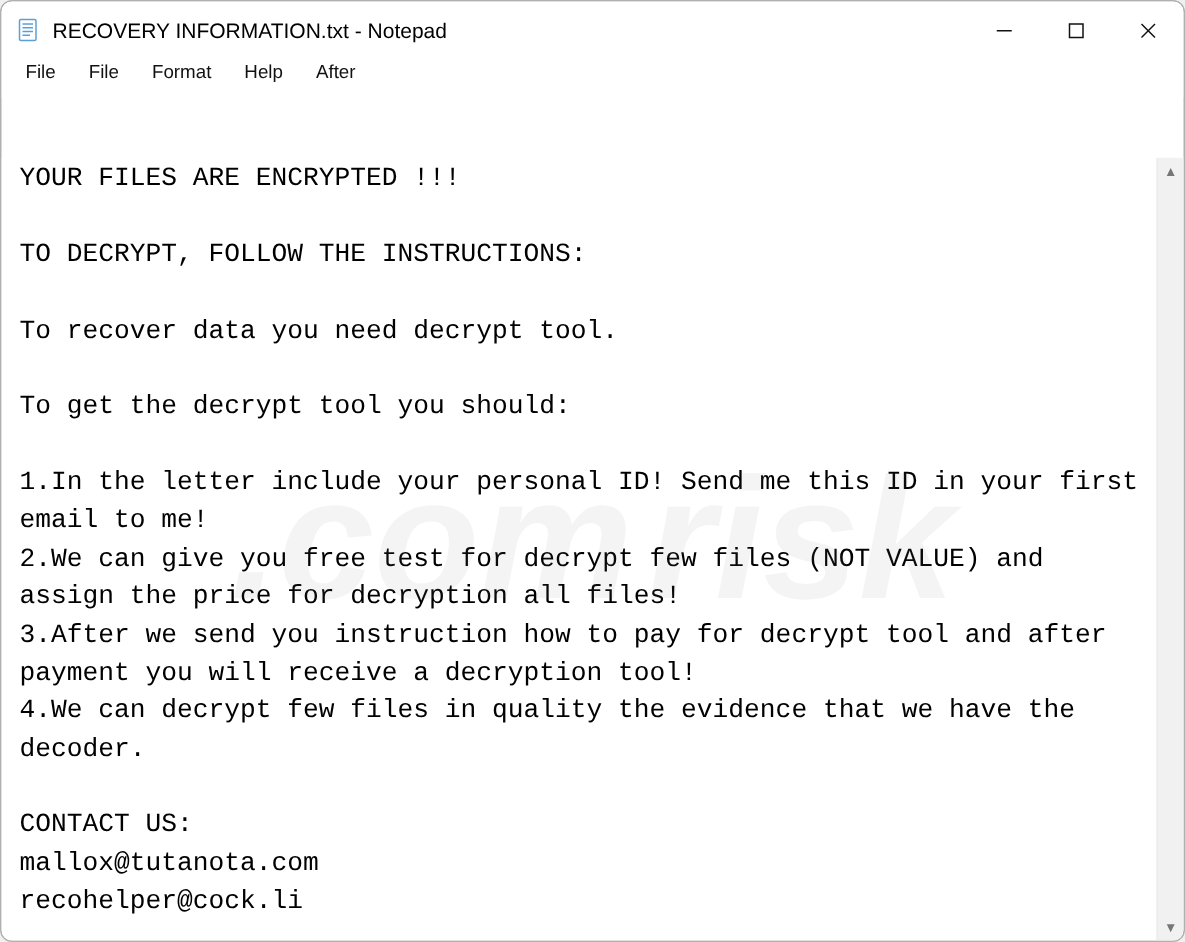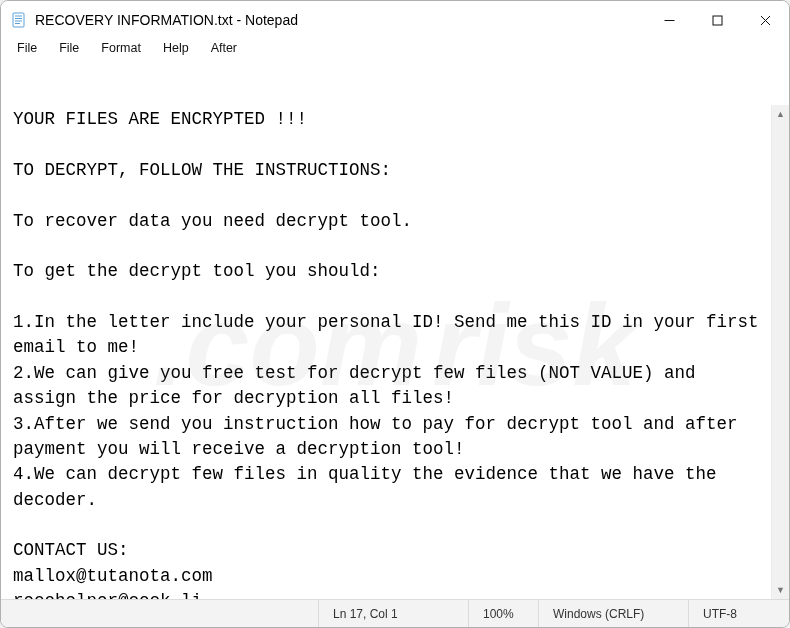--- a/index.html
+++ b/index.html
@@ -222,21 +222,14 @@
     <div class="scroll-track">
       <div class="scroll-up">▲</div>
       <div class="scroll-down">▼</div>
     </div>
     <div class="watermark">
       <span>.com</span>
         <span>risk</span>
     </div>
   </div>
 
-  <div class="status-bar">
-    <div class="status-spacer"></div>
-    <div class="status-cell" style="min-width:150px">Ln 17, Col 1</div>
-    <div class="status-cell" style="min-width:70px">100%</div>
-    <div class="status-cell" style="min-width:150px">Windows (CRLF)</div>
-    <div class="status-cell" style="min-width:100px">UTF-8</div>
-  </div>
 
 </div>
 
 </body></html>

